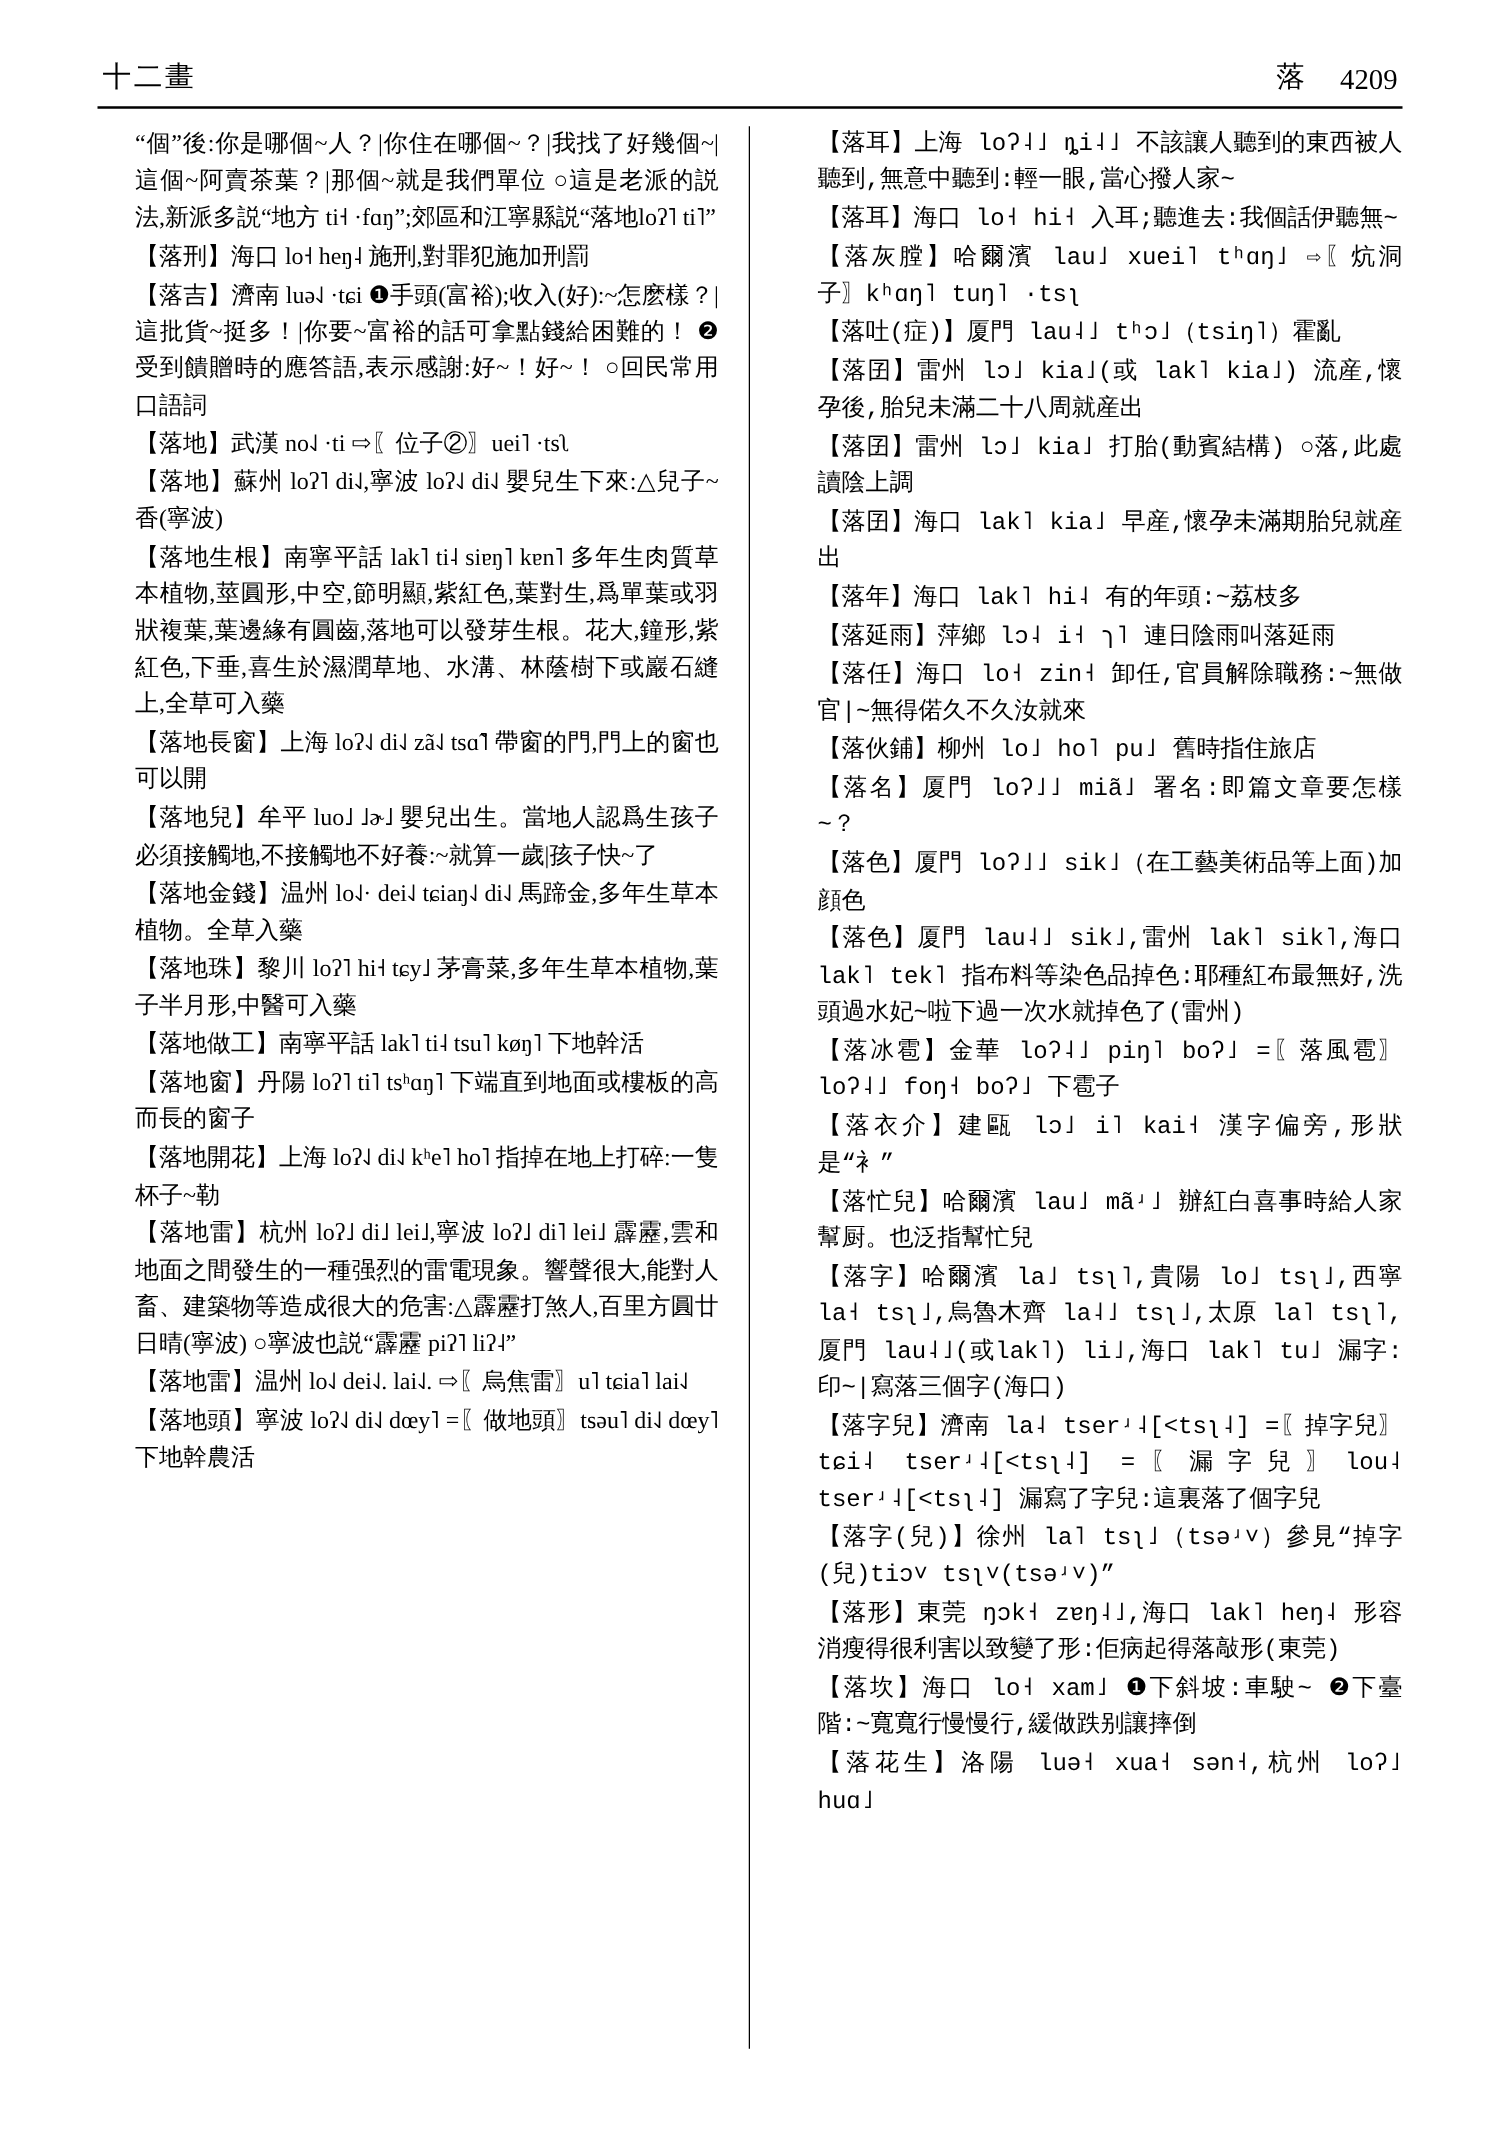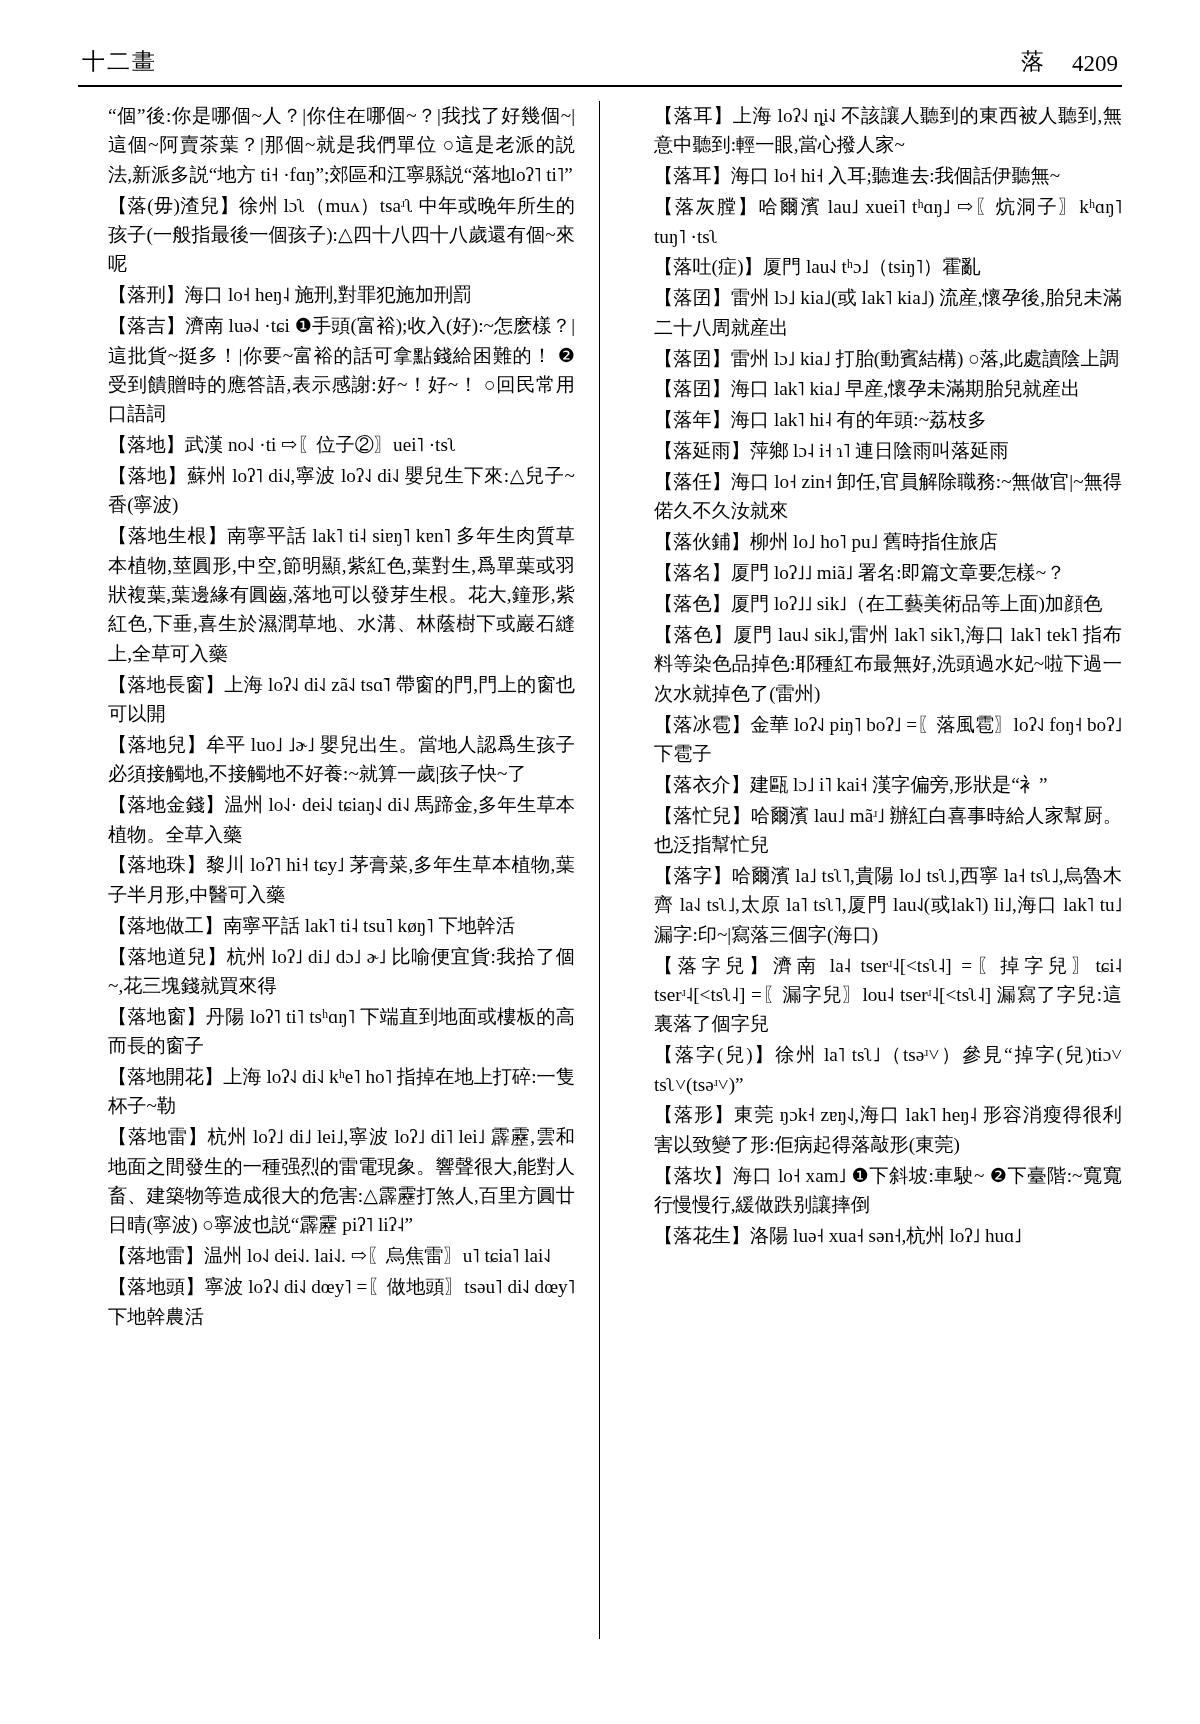--- a/index.html
+++ b/index.html
@@ -48,20 +48,21 @@
     box-sizing: border-box;
     font-size: 19.2px;
     line-height: 1.53;
   }
   .col.left {
     padding-right: 24px;
     border-right: 1.5px solid #000;
   }
   .col.right {
     padding-left: 24px;
+    font-family: Liberation Mono, monospace;
   }
   .entry {
     margin-bottom: 1.5px;
     text-indent: 0;
     padding-left: 30px;
     text-align: justify;
     word-break: break-word;
   }
   .page-num { letter-spacing: 0; font-family: Liberation Serif, serif; }
 </style>
@@ -74,32 +75,30 @@
     <div class="right">
       <div class="header-char">落</div>
       <div class="page-num">4209</div>
     </div>
   </div>
   <div class="rule"></div>
 
   <div class="columns">
     <div class="col left">
       <div class="entry">“個”後:你是哪個~人？|你住在哪個~？|我找了好幾個~|這個~阿賣茶葉？|那個~就是我們單位 ○這是老派的説法,新派多説“地方 ti˧ ·fɑŋ”;郊區和江寧縣説“落地loʔ˥ ti˥”</div>
-      <div class="entry">【落(毋)渣兒】徐州 lɔʅ（muʌ）tsaʴʅ 中年或晚年所生的孩子(一般指最後一個孩子):△四十八四十八歲還有個~來呢</div>
       <div class="entry">【落刑】海口 lo˧ heŋ˨ 施刑,對罪犯施加刑罰</div>
       <div class="entry">【落吉】濟南 luə˨˩ ·tɕi ❶手頭(富裕);收入(好):~怎麽樣？|這批貨~挺多！|你要~富裕的話可拿點錢給困難的！ ❷受到饋贈時的應答語,表示感謝:好~！好~！ ○回民常用口語詞</div>
       <div class="entry">【落地】武漢 no˨˩ ·ti ⇨〖位子②〗uei˥ ·tsʅ</div>
       <div class="entry">【落地】蘇州 loʔ˥ di˨˩,寧波 loʔ˨˩ di˨˩ 嬰兒生下來:△兒子~香(寧波)</div>
       <div class="entry">【落地生根】南寧平話 lak˥ ti˨ siɐŋ˥ kɐn˥ 多年生肉質草本植物,莖圓形,中空,節明顯,紫紅色,葉對生,爲單葉或羽狀複葉,葉邊緣有圓齒,落地可以發芽生根。花大,鐘形,紫紅色,下垂,喜生於濕潤草地、水溝、林蔭樹下或巖石縫上,全草可入藥</div>
       <div class="entry">【落地長窗】上海 loʔ˨˩ di˨˩ zã˨˩ tsɑ̃˥ 帶窗的門,門上的窗也可以開</div>
       <div class="entry">【落地兒】牟平 luo˩ ˩ɚ˩ 嬰兒出生。當地人認爲生孩子必須接觸地,不接觸地不好養:~就算一歲|孩子快~了</div>
       <div class="entry">【落地金錢】温州 lo˨˩· dei˨˩ tɕiaŋ˨˩ di˨˩ 馬蹄金,多年生草本植物。全草入藥</div>
       <div class="entry">【落地珠】黎川 loʔ˥ hi˧ tɕy˩ 茅膏菜,多年生草本植物,葉子半月形,中醫可入藥</div>
       <div class="entry">【落地做工】南寧平話 lak˥ ti˨ tsu˥ køŋ˥ 下地幹活</div>
-      <div class="entry">【落地道兒】杭州 loʔ˩ di˩ dɔ˩ ɚ˩ 比喻便宜貨:我拾了個~,花三塊錢就買來得</div>
       <div class="entry">【落地窗】丹陽 loʔ˥ ti˥ tsʰɑŋ˥ 下端直到地面或樓板的高而長的窗子</div>
       <div class="entry">【落地開花】上海 loʔ˨˩ di˨˩ kʰe˥ ho˥ 指掉在地上打碎:一隻杯子~勒</div>
       <div class="entry">【落地雷】杭州 loʔ˩ di˩ lei˩,寧波 loʔ˩ di˥ lei˩ 霹靂,雲和地面之間發生的一種强烈的雷電現象。響聲很大,能對人畜、建築物等造成很大的危害:△霹靂打煞人,百里方圓廿日晴(寧波) ○寧波也説“霹靂 piʔ˥ liʔ˨”</div>
       <div class="entry">【落地雷】温州 lo˨˩ dei˨˩. lai˨˩. ⇨〖烏焦雷〗u˥ tɕia˥ lai˨˩</div>
       <div class="entry">【落地頭】寧波 loʔ˨˩ di˨˩ dœy˥ =〖做地頭〗tsəu˥ di˨˩ dœy˥ 下地幹農活</div>
     </div>
 
     <div class="col right">
       <div class="entry">【落耳】上海 loʔ˨˩ ȵi˨˩ 不該讓人聽到的東西被人聽到,無意中聽到:輕一眼,當心撥人家~</div>
       <div class="entry">【落耳】海口 lo˧ hi˧ 入耳;聽進去:我個話伊聽無~</div>

